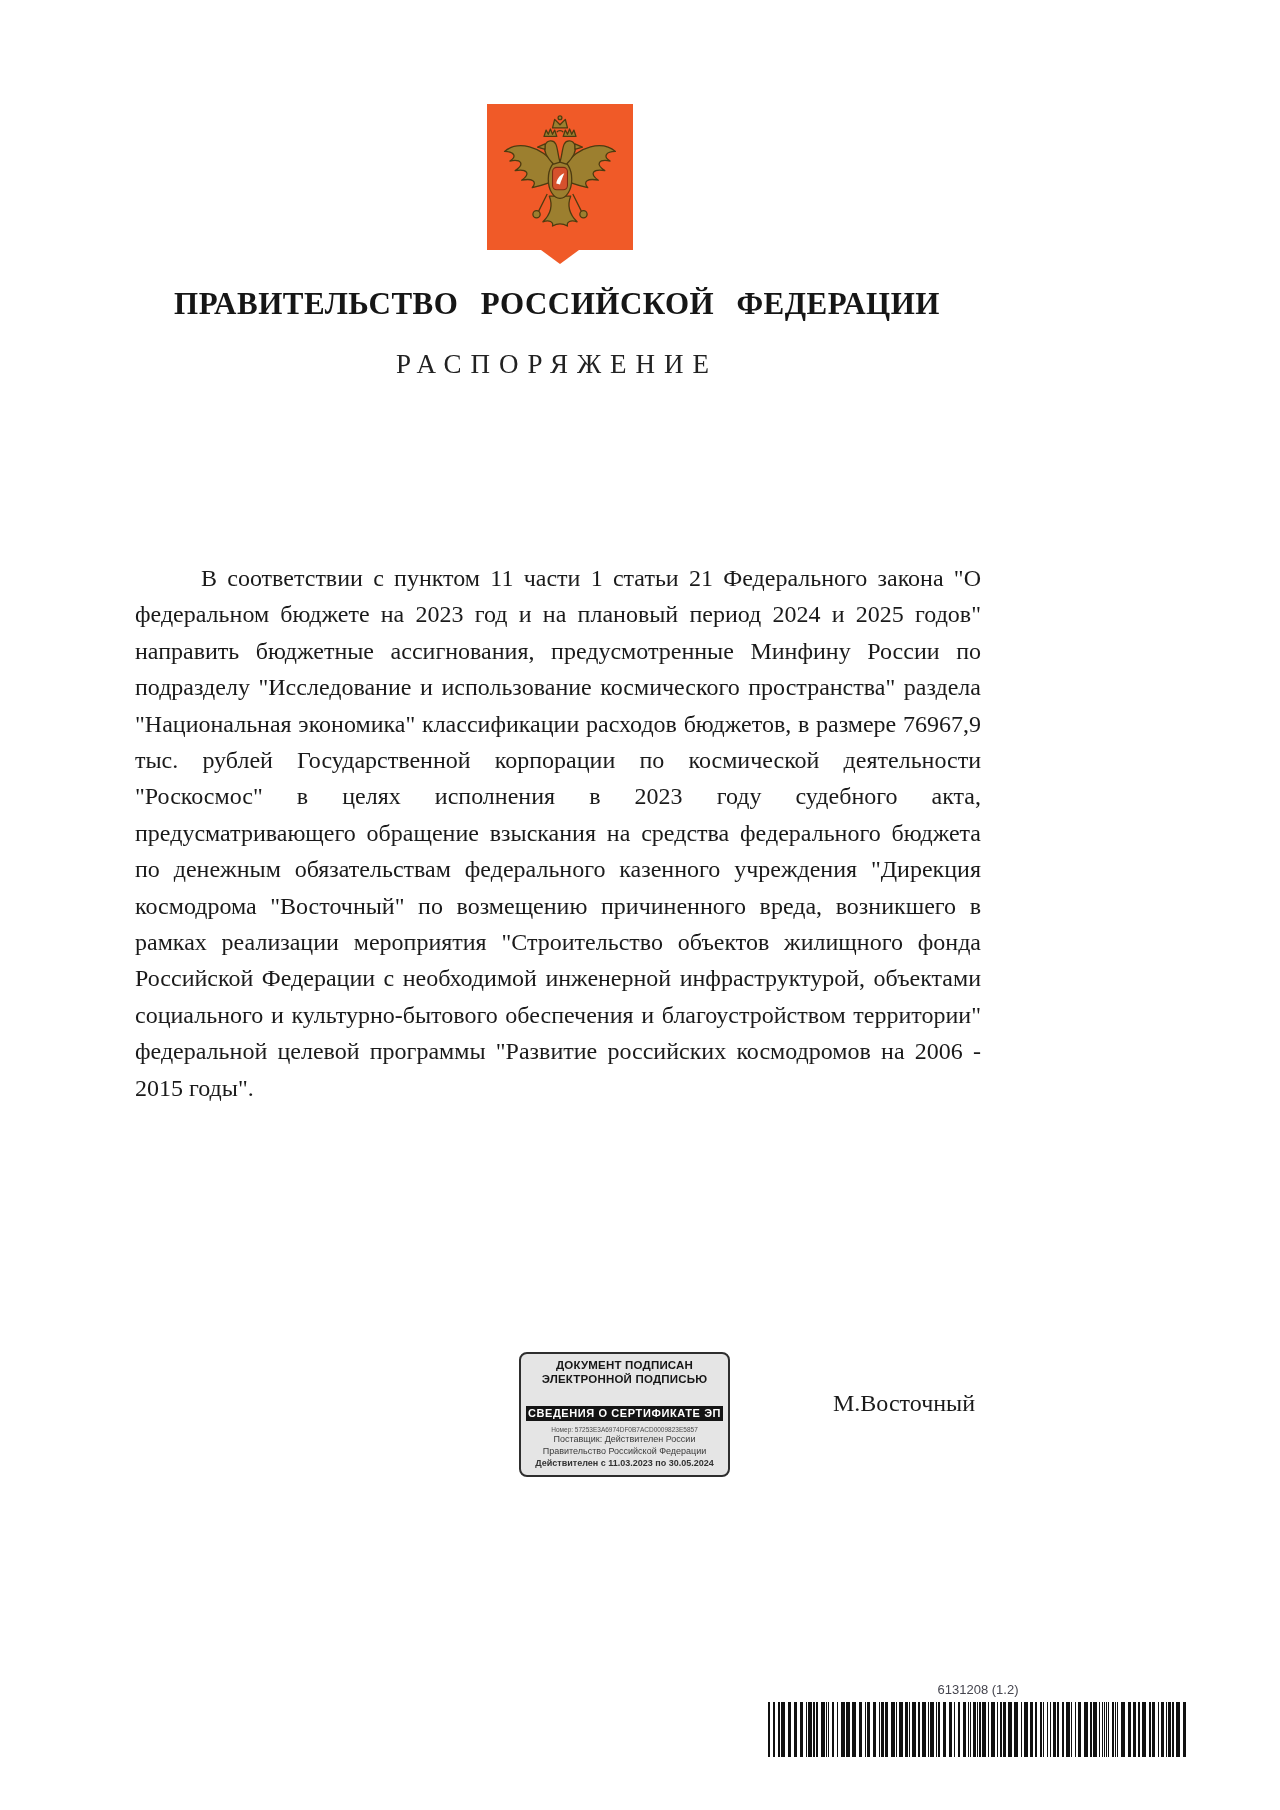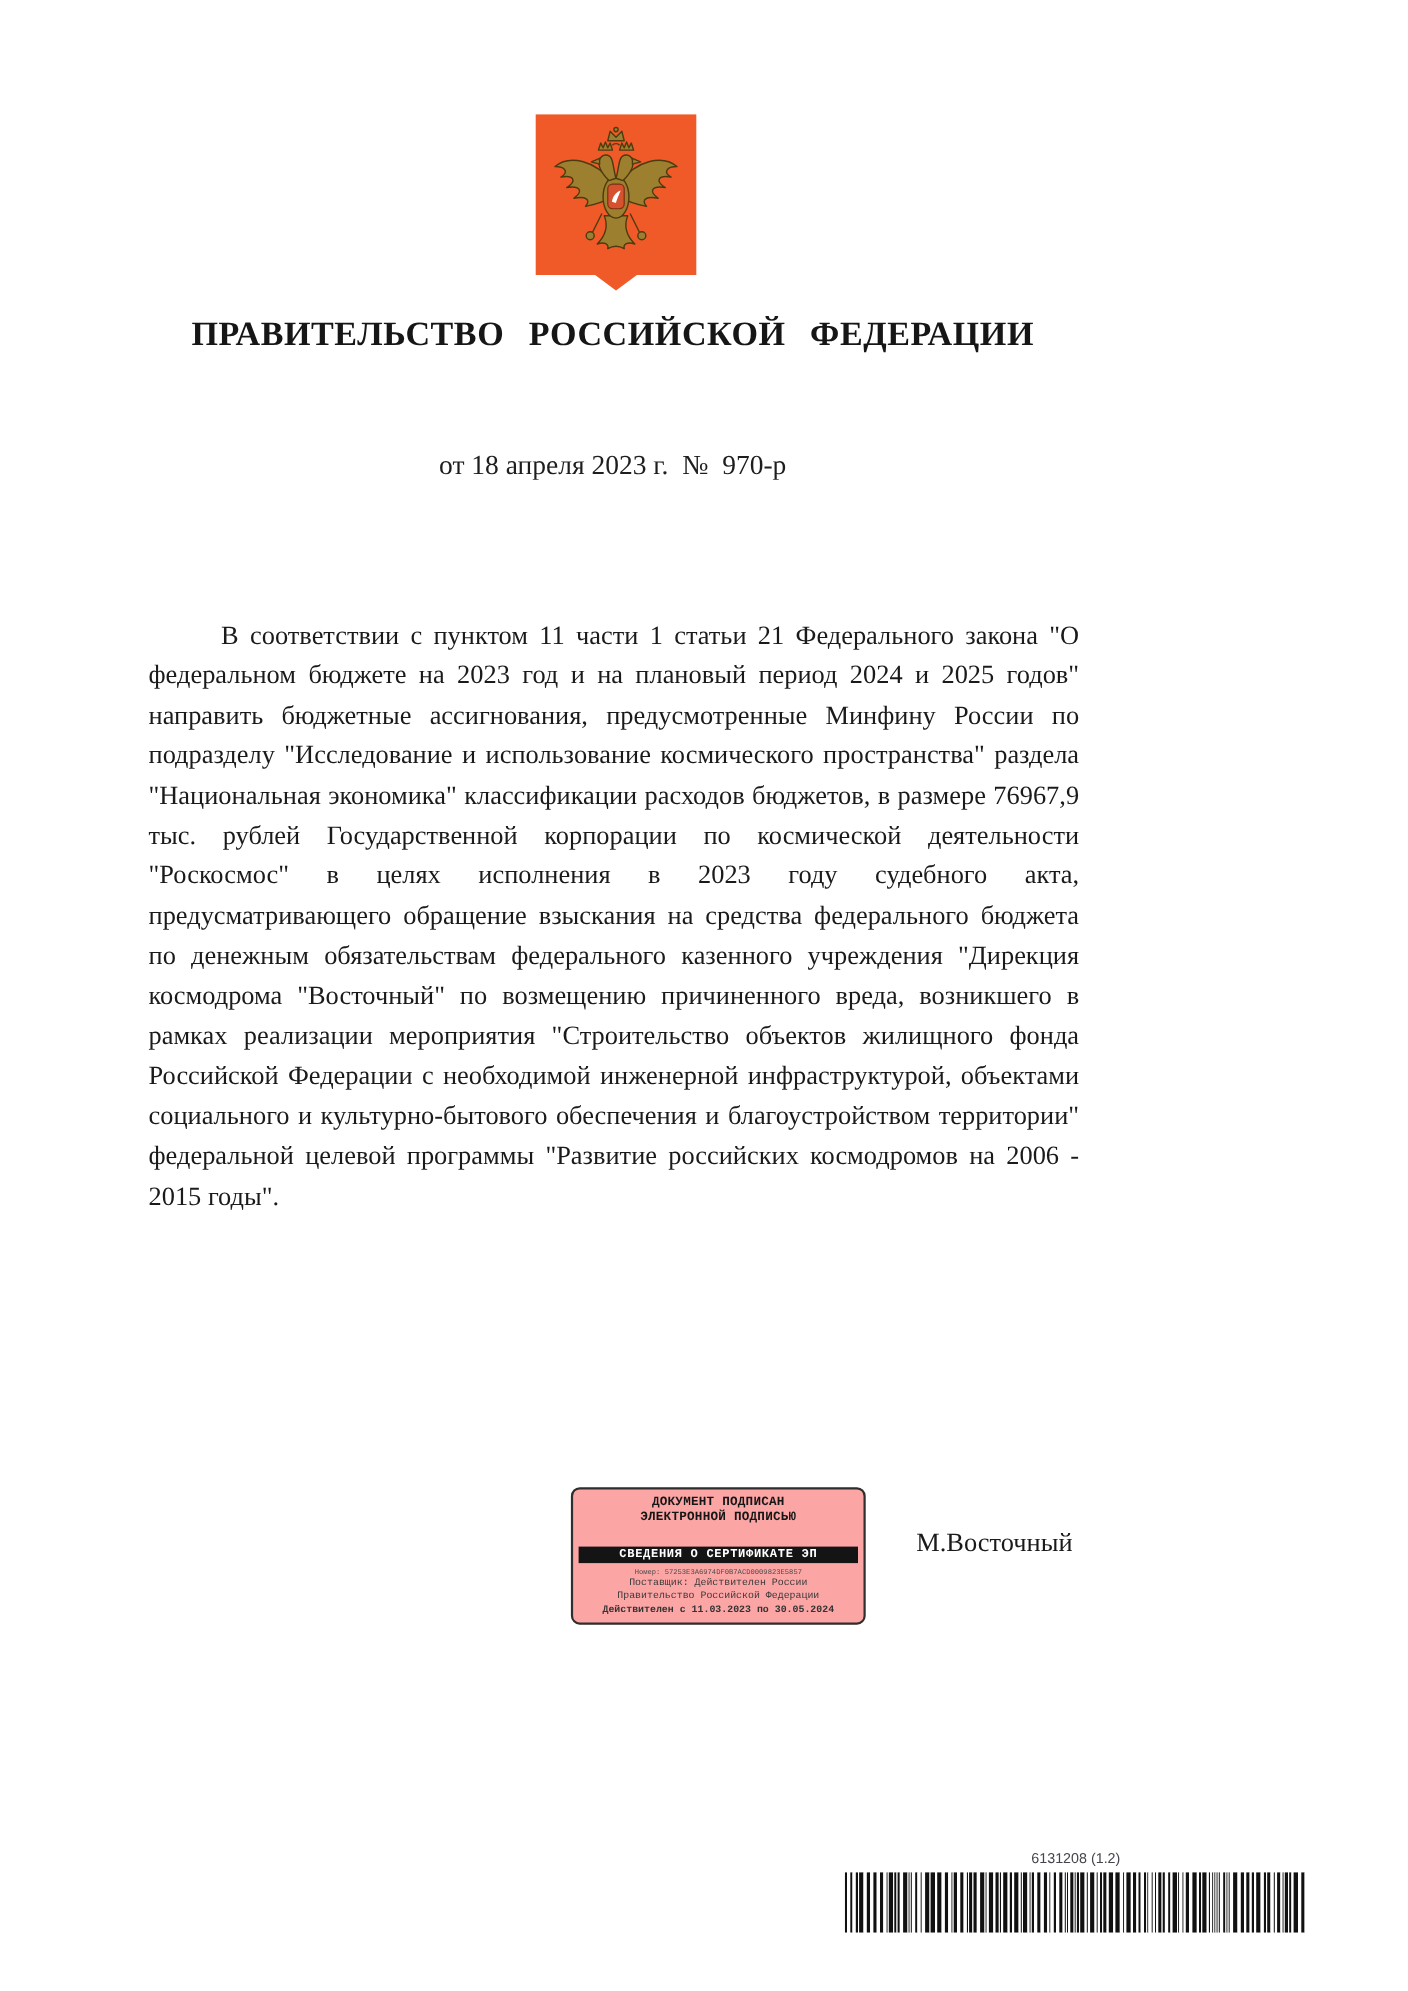--- a/index.html
+++ b/index.html
@@ -74,26 +74,26 @@
   }
   .signer-name {
     position: absolute; left: 818px; top: 1390px; width: 172px;
     text-align: center;
     font-size: 24px;
     color: #1a1a1a;
   }
 
   
   .stamp {
-    position: absolute; left: 519px; top: 1352px; width: 268px;
+    position: absolute; left: 519px; top: 1352px; width: 211px;
     box-sizing: border-box;
     border: 2px solid #2e2e2e; border-radius: 8px;
-    background: #fca5a5;
+    background: #e5e5e5;
     padding: 5px 4px 6px 4px;
-    font-family: Liberation Mono, monospace;
+    font-family: Liberation Sans, sans-serif;
     text-align: center;
   }
   .stamp-head {
     font-size: 11.5px; font-weight: bold; line-height: 13.5px;
     color: #161616; letter-spacing: 0.2px;
   }
   .stamp-bar {
     margin: 20px 1px 4px 1px;
     background: #141414; color: #ffffff;
     font-size: 11px; font-weight: bold; line-height: 15px;
@@ -152,21 +152,21 @@
         <path d="M57 18 C58 16 62 16 63 18" fill="none"></path>
       </g>
 
       <rect x="53" y="51" width="14" height="21" rx="4" fill="#d6512d" stroke="#7c2c12" stroke-width="1"></rect>
       <path d="M56.5 66 C57.5 60.5 61 57.5 64 56.5 C62 61.5 60.8 64 60 67 Z" fill="#ffffff"></path>
     </svg>
   </div>
   <div class="emblem-tail"></div>
 
   <div class="title">ПРАВИТЕЛЬСТВО РОССИЙСКОЙ ФЕДЕРАЦИИ</div>
-  <div class="date-line">от 18 апреля 2023 г.  №  970-р</div>
+  <div class="doc-type">РАСПОРЯЖЕНИЕ</div>
 
   <div class="body-text">В соответствии с пунктом 11 части 1 статьи 21 Федерального закона "О федеральном бюджете на 2023 год и на плановый период 2024 и 2025 годов" направить бюджетные ассигнования, предусмотренные Минфину России по подразделу "Исследование и использование космического пространства" раздела "Национальная экономика" классификации расходов бюджетов, в размере 76967,9 тыс. рублей Государственной корпорации по космической деятельности "Роскосмос" в целях исполнения в 2023 году судебного акта, предусматривающего обращение взыскания на средства федерального бюджета по денежным обязательствам федерального казенного учреждения "Дирекция космодрома "Восточный" по возмещению причиненного вреда, возникшего в рамках реализации мероприятия "Строительство объектов жилищного фонда Российской Федерации с необходимой инженерной инфраструктурой, объектами социального и культурно-бытового обеспечения и благоустройством территории" федеральной целевой программы "Развитие российских космодромов на 2006 - 2015 годы".</div>
 
   <div class="signer-title">
   </div>
 
   <div class="stamp">
     <div class="stamp-head">ДОКУМЕНТ ПОДПИСАН</div>
     <div class="stamp-head">ЭЛЕКТРОННОЙ ПОДПИСЬЮ</div>
     <div class="stamp-bar">СВЕДЕНИЯ О СЕРТИФИКАТЕ ЭП</div>

